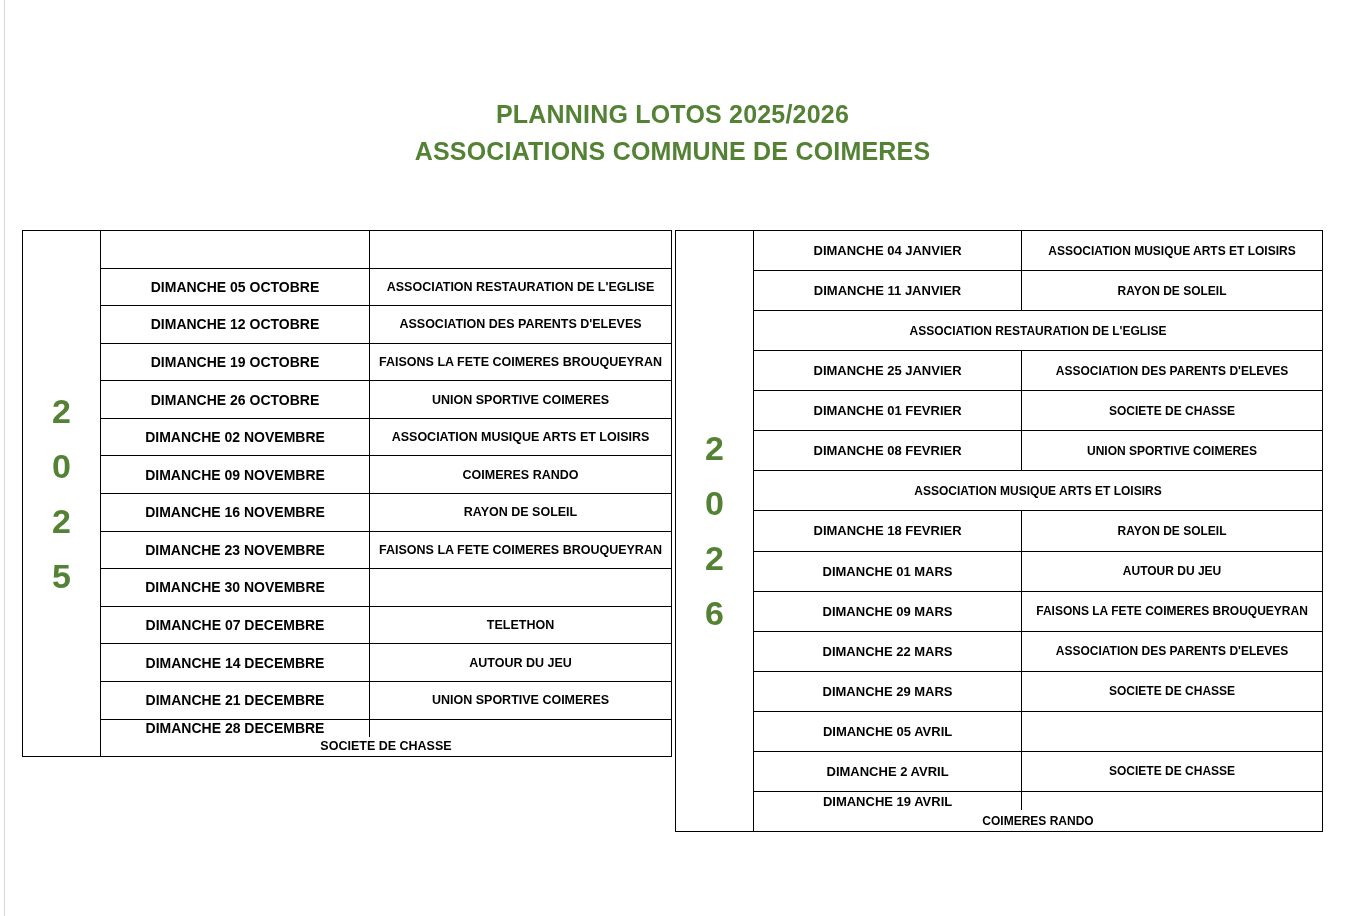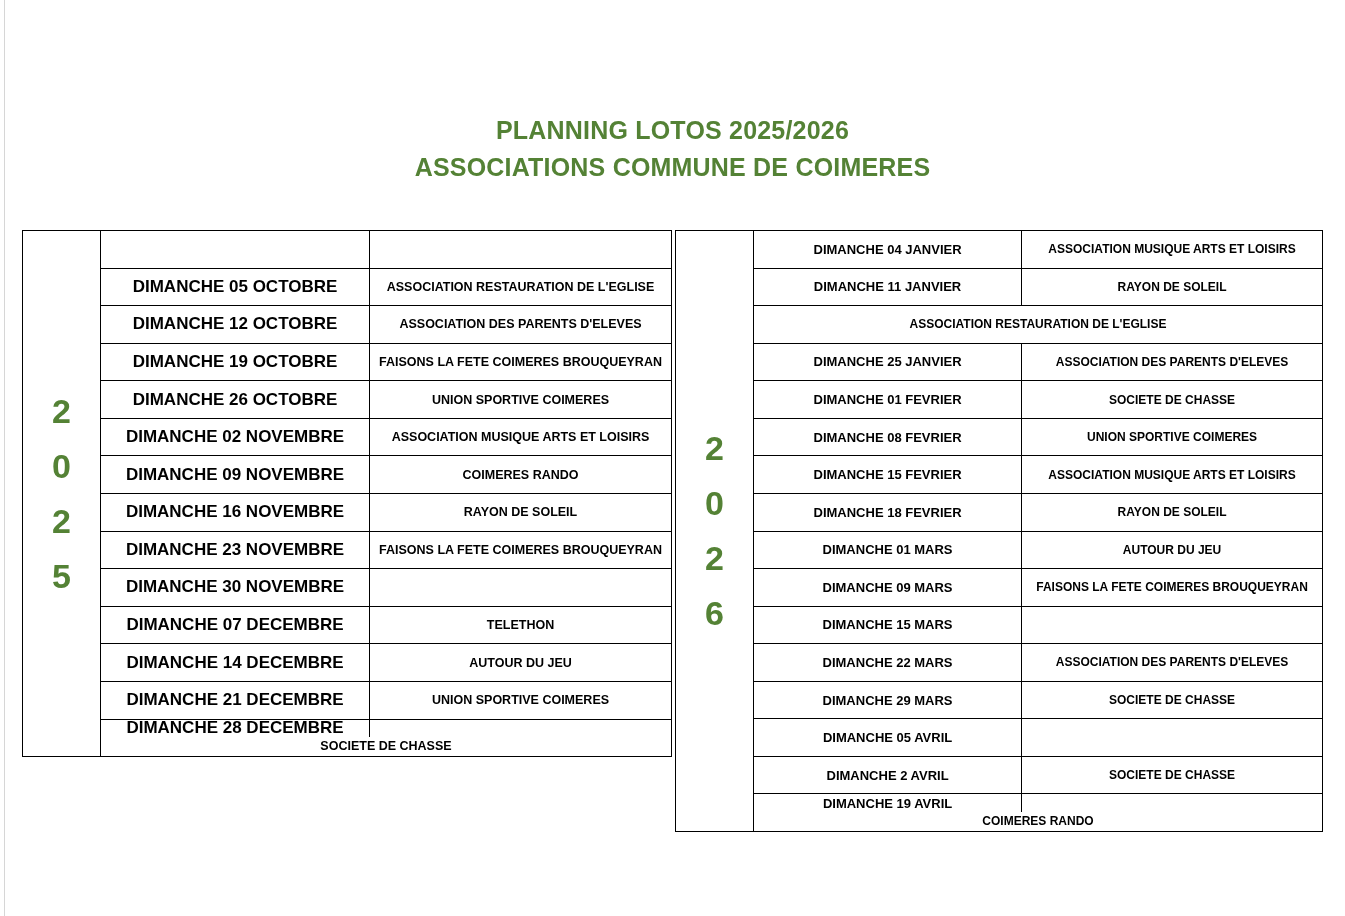--- a/index.html
+++ b/index.html
@@ -18,21 +18,21 @@
   .page-edge {
     position: absolute;
     left: 4px;
     top: 0;
     width: 1px;
     height: 916px;
     background: #d6d6d6;
   }
   .doc-title {
     position: absolute;
-    top: 112px;
+    top: 96px;
     left: 0;
     width: 100%;
     text-align: center;
     color: var(--accent);
     font-weight: bold;
     font-size: 25px;
     line-height: 37px;
     letter-spacing: 0.2px;
   }
   .planning-table {
@@ -89,21 +89,21 @@
     box-sizing: border-box;
     white-space: nowrap;
     overflow: hidden;
   }
   .cell-date {
     flex: 0 0 47.2%;
     width: 47.2%;
     border-right: 1.5px solid #000;
   }
   .cell-assoc { flex: 1; }
-  #table-2025 .cell-date  { font-size: 17px; }
+  #table-2025 .cell-date  { font-size: 14px; }
   #table-2025 .cell-assoc { font-size: 12.5px; }
   #table-2026 .cell-date  { font-size: 13px; }
   #table-2026 .cell-assoc { font-size: 12px; }
 </style>
 </head>
 <body style="--accent: #548235;">
 
 <div class="page-edge"></div>
 
 <header class="doc-title">
@@ -203,40 +203,35 @@
       </div>
       <div class="row">
         <div class="cell cell-date">DIMANCHE 01 FEVRIER</div>
         <div class="cell cell-assoc">SOCIETE DE CHASSE</div>
       </div>
       <div class="row">
         <div class="cell cell-date">DIMANCHE 08 FEVRIER</div>
         <div class="cell cell-assoc">UNION SPORTIVE COIMERES</div>
       </div>
       <div class="row">
-        <div class="cell cell-date">DIMANCHE 15 FEVRIER</div>
         <div class="cell cell-assoc">ASSOCIATION MUSIQUE ARTS ET LOISIRS</div>
       </div>
       <div class="row">
         <div class="cell cell-date">DIMANCHE 18 FEVRIER</div>
         <div class="cell cell-assoc">RAYON DE SOLEIL</div>
       </div>
       <div class="row">
         <div class="cell cell-date">DIMANCHE 01 MARS</div>
         <div class="cell cell-assoc">AUTOUR DU JEU</div>
       </div>
       <div class="row">
         <div class="cell cell-date">DIMANCHE 09 MARS</div>
         <div class="cell cell-assoc">FAISONS LA FETE COIMERES BROUQUEYRAN</div>
       </div>
       <div class="row">
-        <div class="cell cell-date">DIMANCHE 15 MARS</div>
-        <div class="cell cell-assoc"></div>
-      </div>
-      <div class="row">
         <div class="cell cell-date">DIMANCHE 22 MARS</div>
         <div class="cell cell-assoc">ASSOCIATION DES PARENTS D'ELEVES</div>
       </div>
       <div class="row">
         <div class="cell cell-date">DIMANCHE 29 MARS</div>
         <div class="cell cell-assoc">SOCIETE DE CHASSE</div>
       </div>
       <div class="row">
         <div class="cell cell-date">DIMANCHE 05 AVRIL</div>
         <div class="cell cell-assoc"></div>

